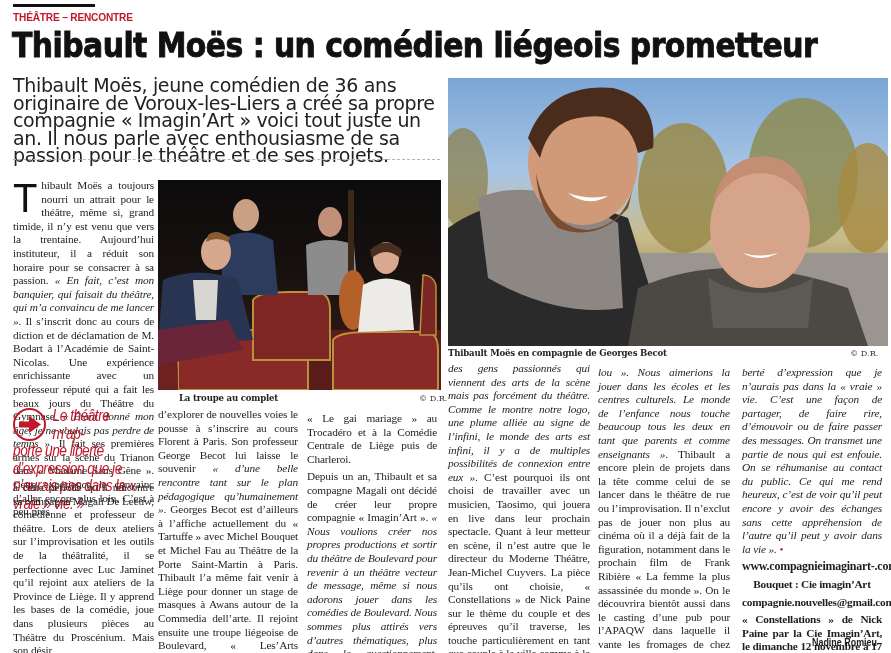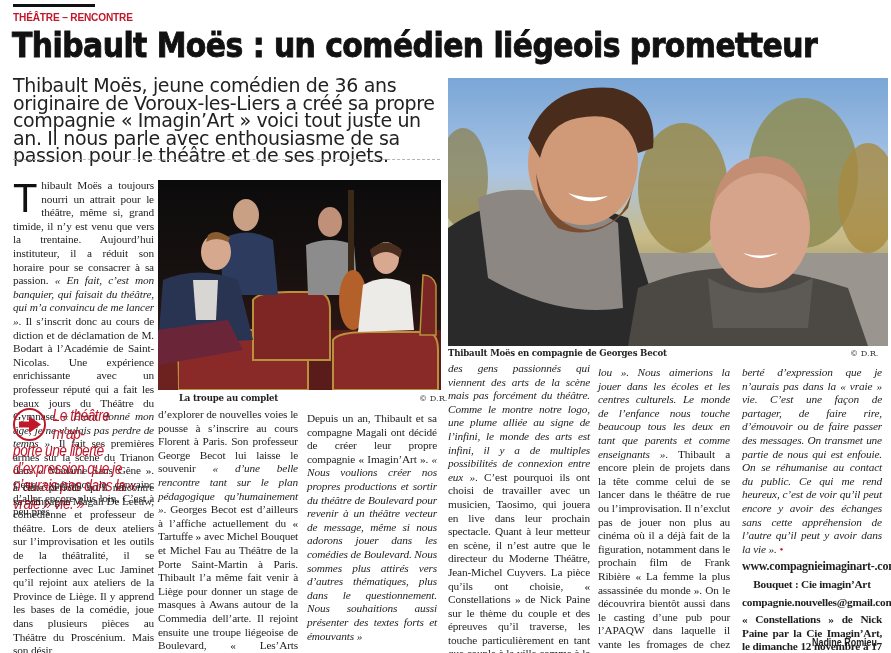--- a/index.html
+++ b/index.html
@@ -128,20 +128,21 @@
   </svg>
 </div>
 <div class="caption cap-becot">Thibault Moës en compagnie de Georges Becot</div>
 <div class="credit cred-becot">© D.R.</div>
 
 <div class="col col2">
   <span>d’explorer de nouvelles voies le pousse à s’inscrire au cours Florent à Paris. Son professeur George Becot lui laisse le souvenir </span><em>« d’une belle rencontre tant sur le plan pédagogique qu’humainement »</em><span>. Georges Becot est d’ailleurs à l’affiche actuellement du « Tartuffe » avec Michel Bouquet et Michel Fau au Théâtre de la Porte Saint-Martin à Paris. Thibault l’a même fait venir à Liège pour donner un stage de masques à Awans autour de la Commedia dell’arte. Il rejoint ensuite une troupe liégeoise de Boulevard, « Les’Arts Comiques » en tant que comédien et administrateur. Il s’occupe de la communication de la troupe et joue</span>
 </div>
 
 <div class="col col3">
+  <p>« Le gai mariage » au Trocadéro et à la Comédie Centrale de Liège puis de Charleroi.</p>
   <p><span>Depuis un an, Thibault et sa compagne Magali ont décidé de créer leur propre compagnie « Imagin’Art ». </span><em>« Nous voulions créer nos propres productions et sortir du théâtre de Boulevard pour revenir à un théâtre vecteur de message, même si nous adorons jouer dans les comédies de Boulevard. Nous sommes plus attirés vers d’autres thématiques, plus dans le questionnement. Nous souhaitions aussi présenter des textes forts et émouvants »</em></p>
 </div>
 
 <div class="col col4">
   <em>des gens passionnés qui viennent des arts de la scène mais pas forcément du théâtre. Comme le montre notre logo, une plume alliée au signe de l’infini, le monde des arts est infini, il y a de multiples possibilités de connexion entre eux »</em><span>. C’est pourquoi ils ont choisi de travailler avec un musicien, Taosimo, qui jouera en live dans leur prochain spectacle. Quant à leur metteur en scène, il n’est autre que le directeur du Moderne Théâtre, Jean-Michel Cuyvers. La pièce qu’ils ont choisie, « Constellations » de Nick Paine sur le thème du couple et des épreuves qu’il traverse, les touche particulièrement en tant que couple à la ville comme à la scène. Parmi leurs projets communs ils sont en pleine écriture d’une pièce pour enfants </span>
 </div>
 
 <div class="col col5">
   <p><em>lou ». Nous aimerions la jouer dans les écoles et les centres culturels. Le monde de l’enfance nous touche beaucoup tous les deux en tant que parents et comme enseignants »</em><span>. Thibault a encore plein de projets dans la tête comme celui de se lancer dans le théâtre de rue ou l’improvisation. Il n’exclut pas de jouer non plus au cinéma où il a déjà fait de la figuration, notamment dans le prochain film de Frank Ribière « La femme la plus assassinée du monde ». On le découvrira bientôt aussi dans le casting d’une pub pour l’APAQW dans laquelle il vante les fromages de chez nous !</span></p>
   <p><span>Même s’il faut beaucoup d’énergie pour mener de front son métier, sa vie de famille et sa passion du théâtre, Thibault est bien décidé à continuer de jouer </span></p>

